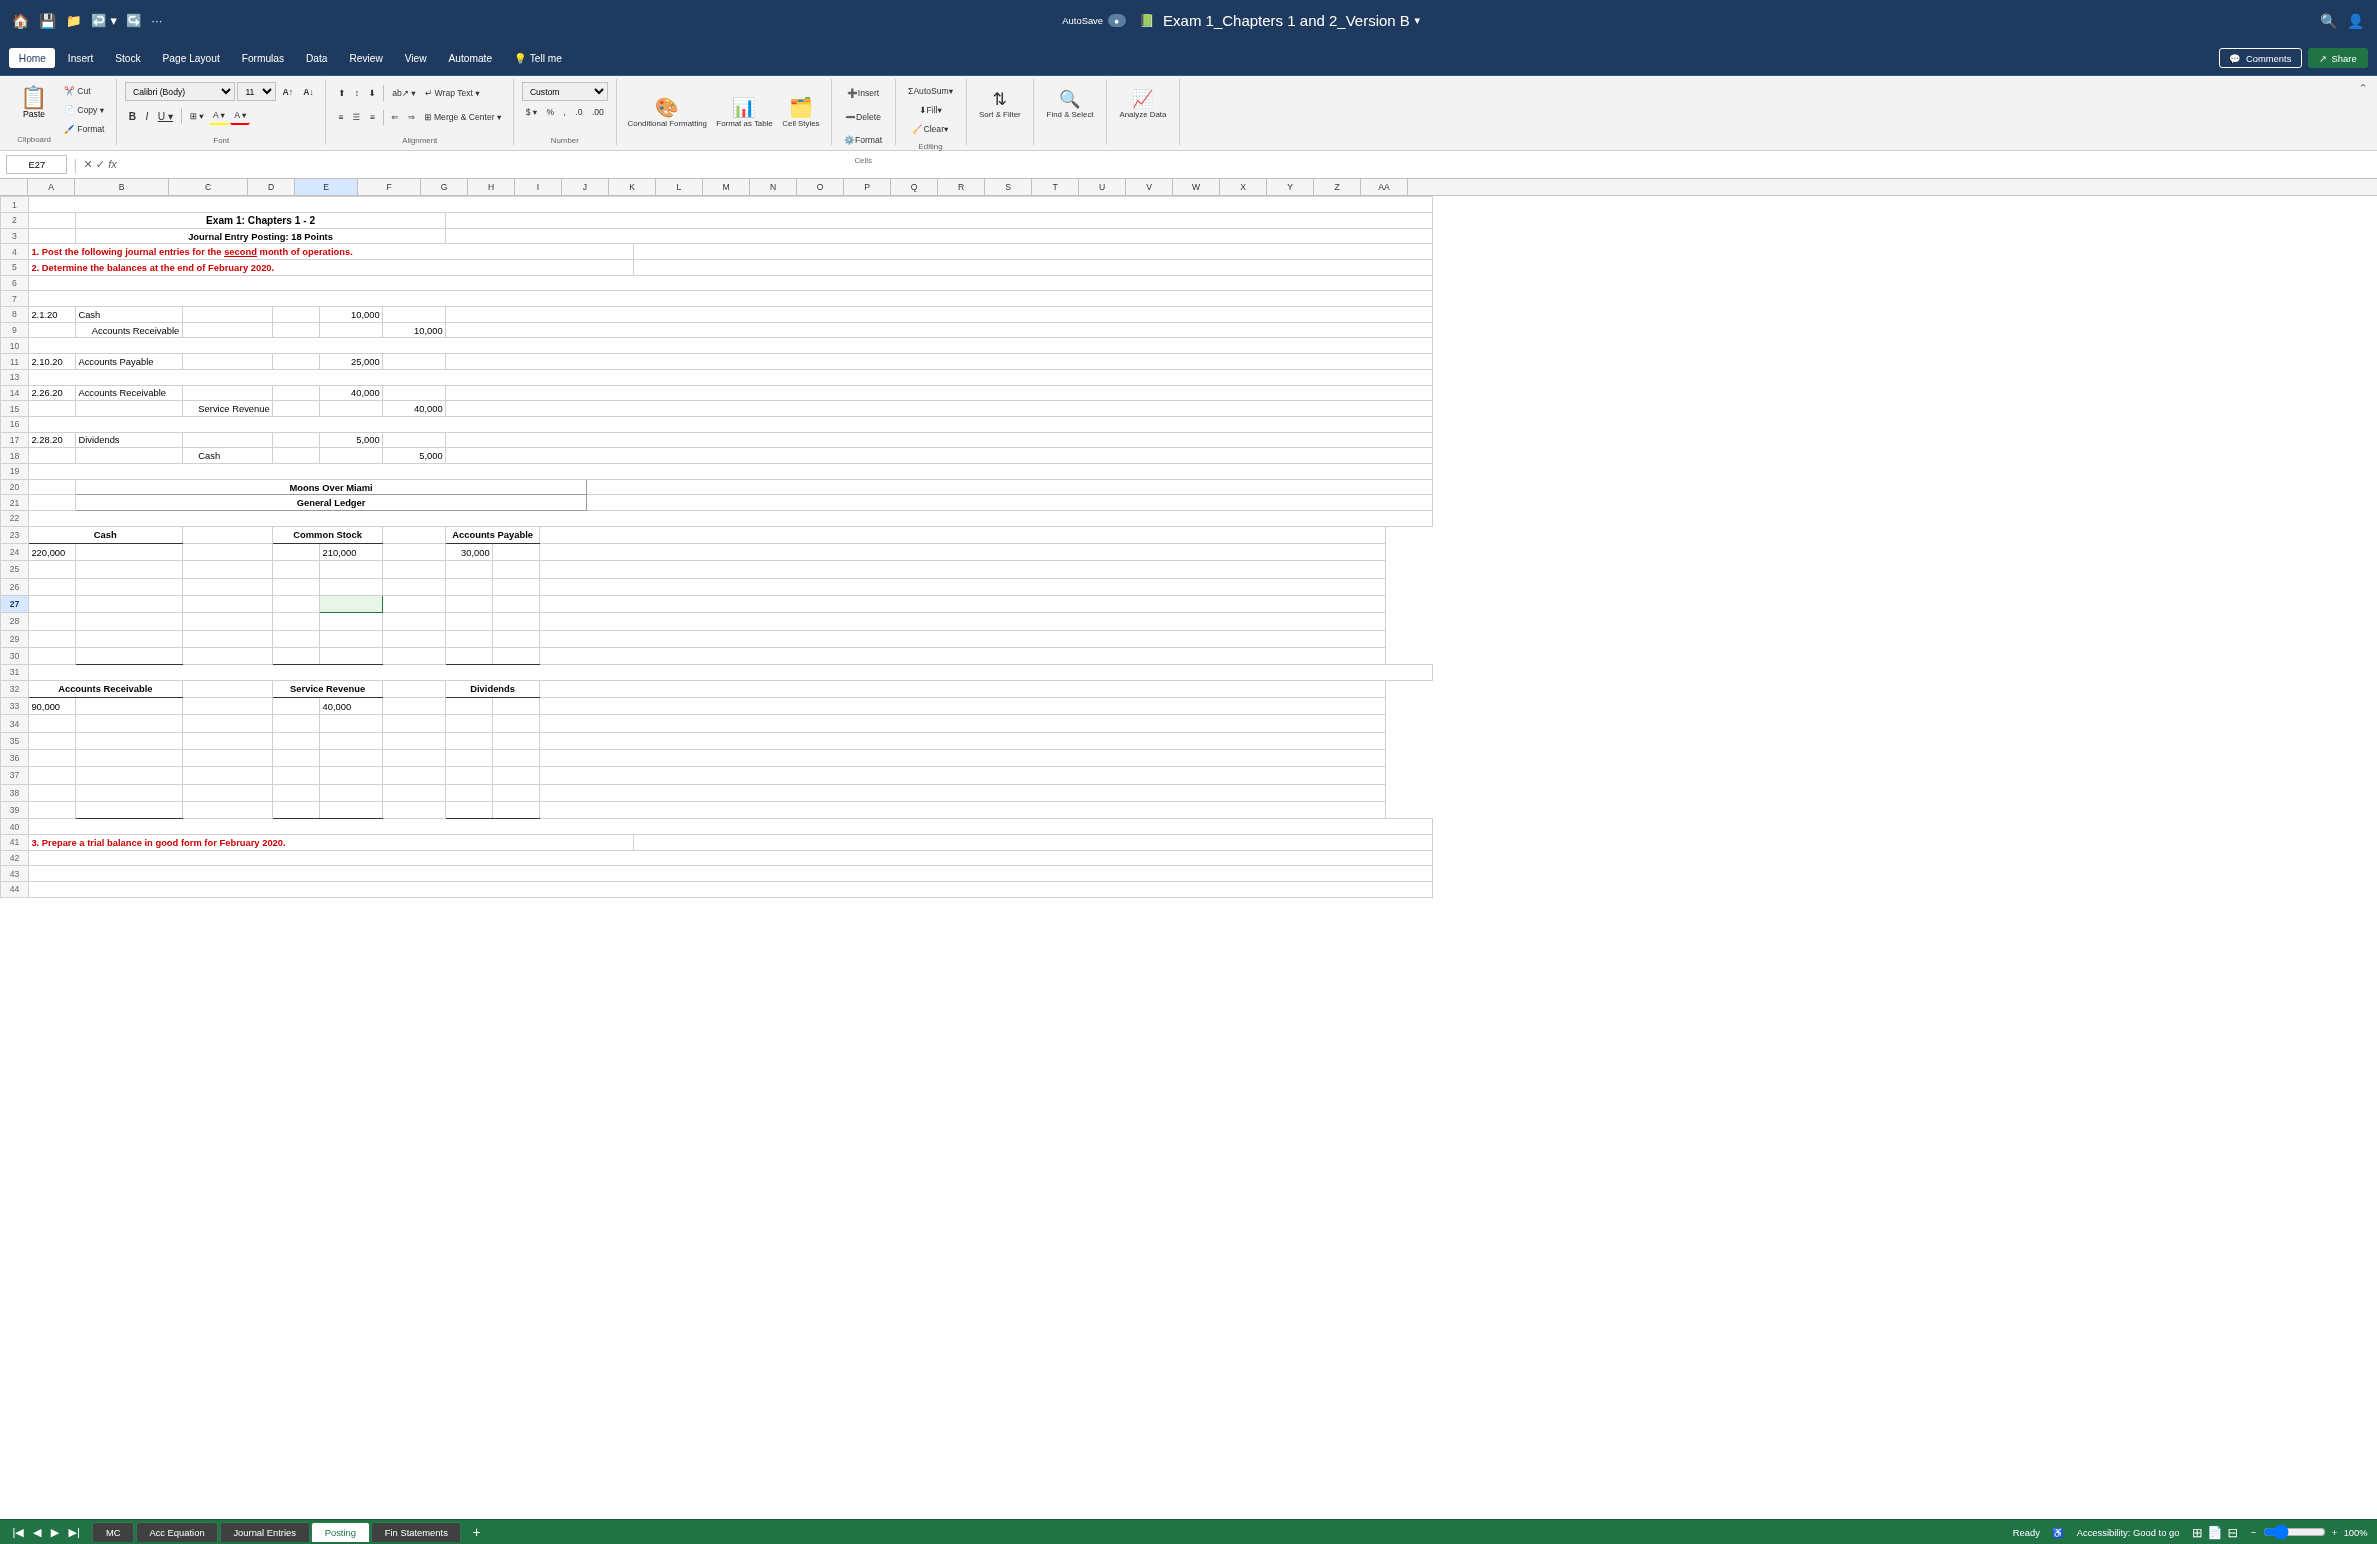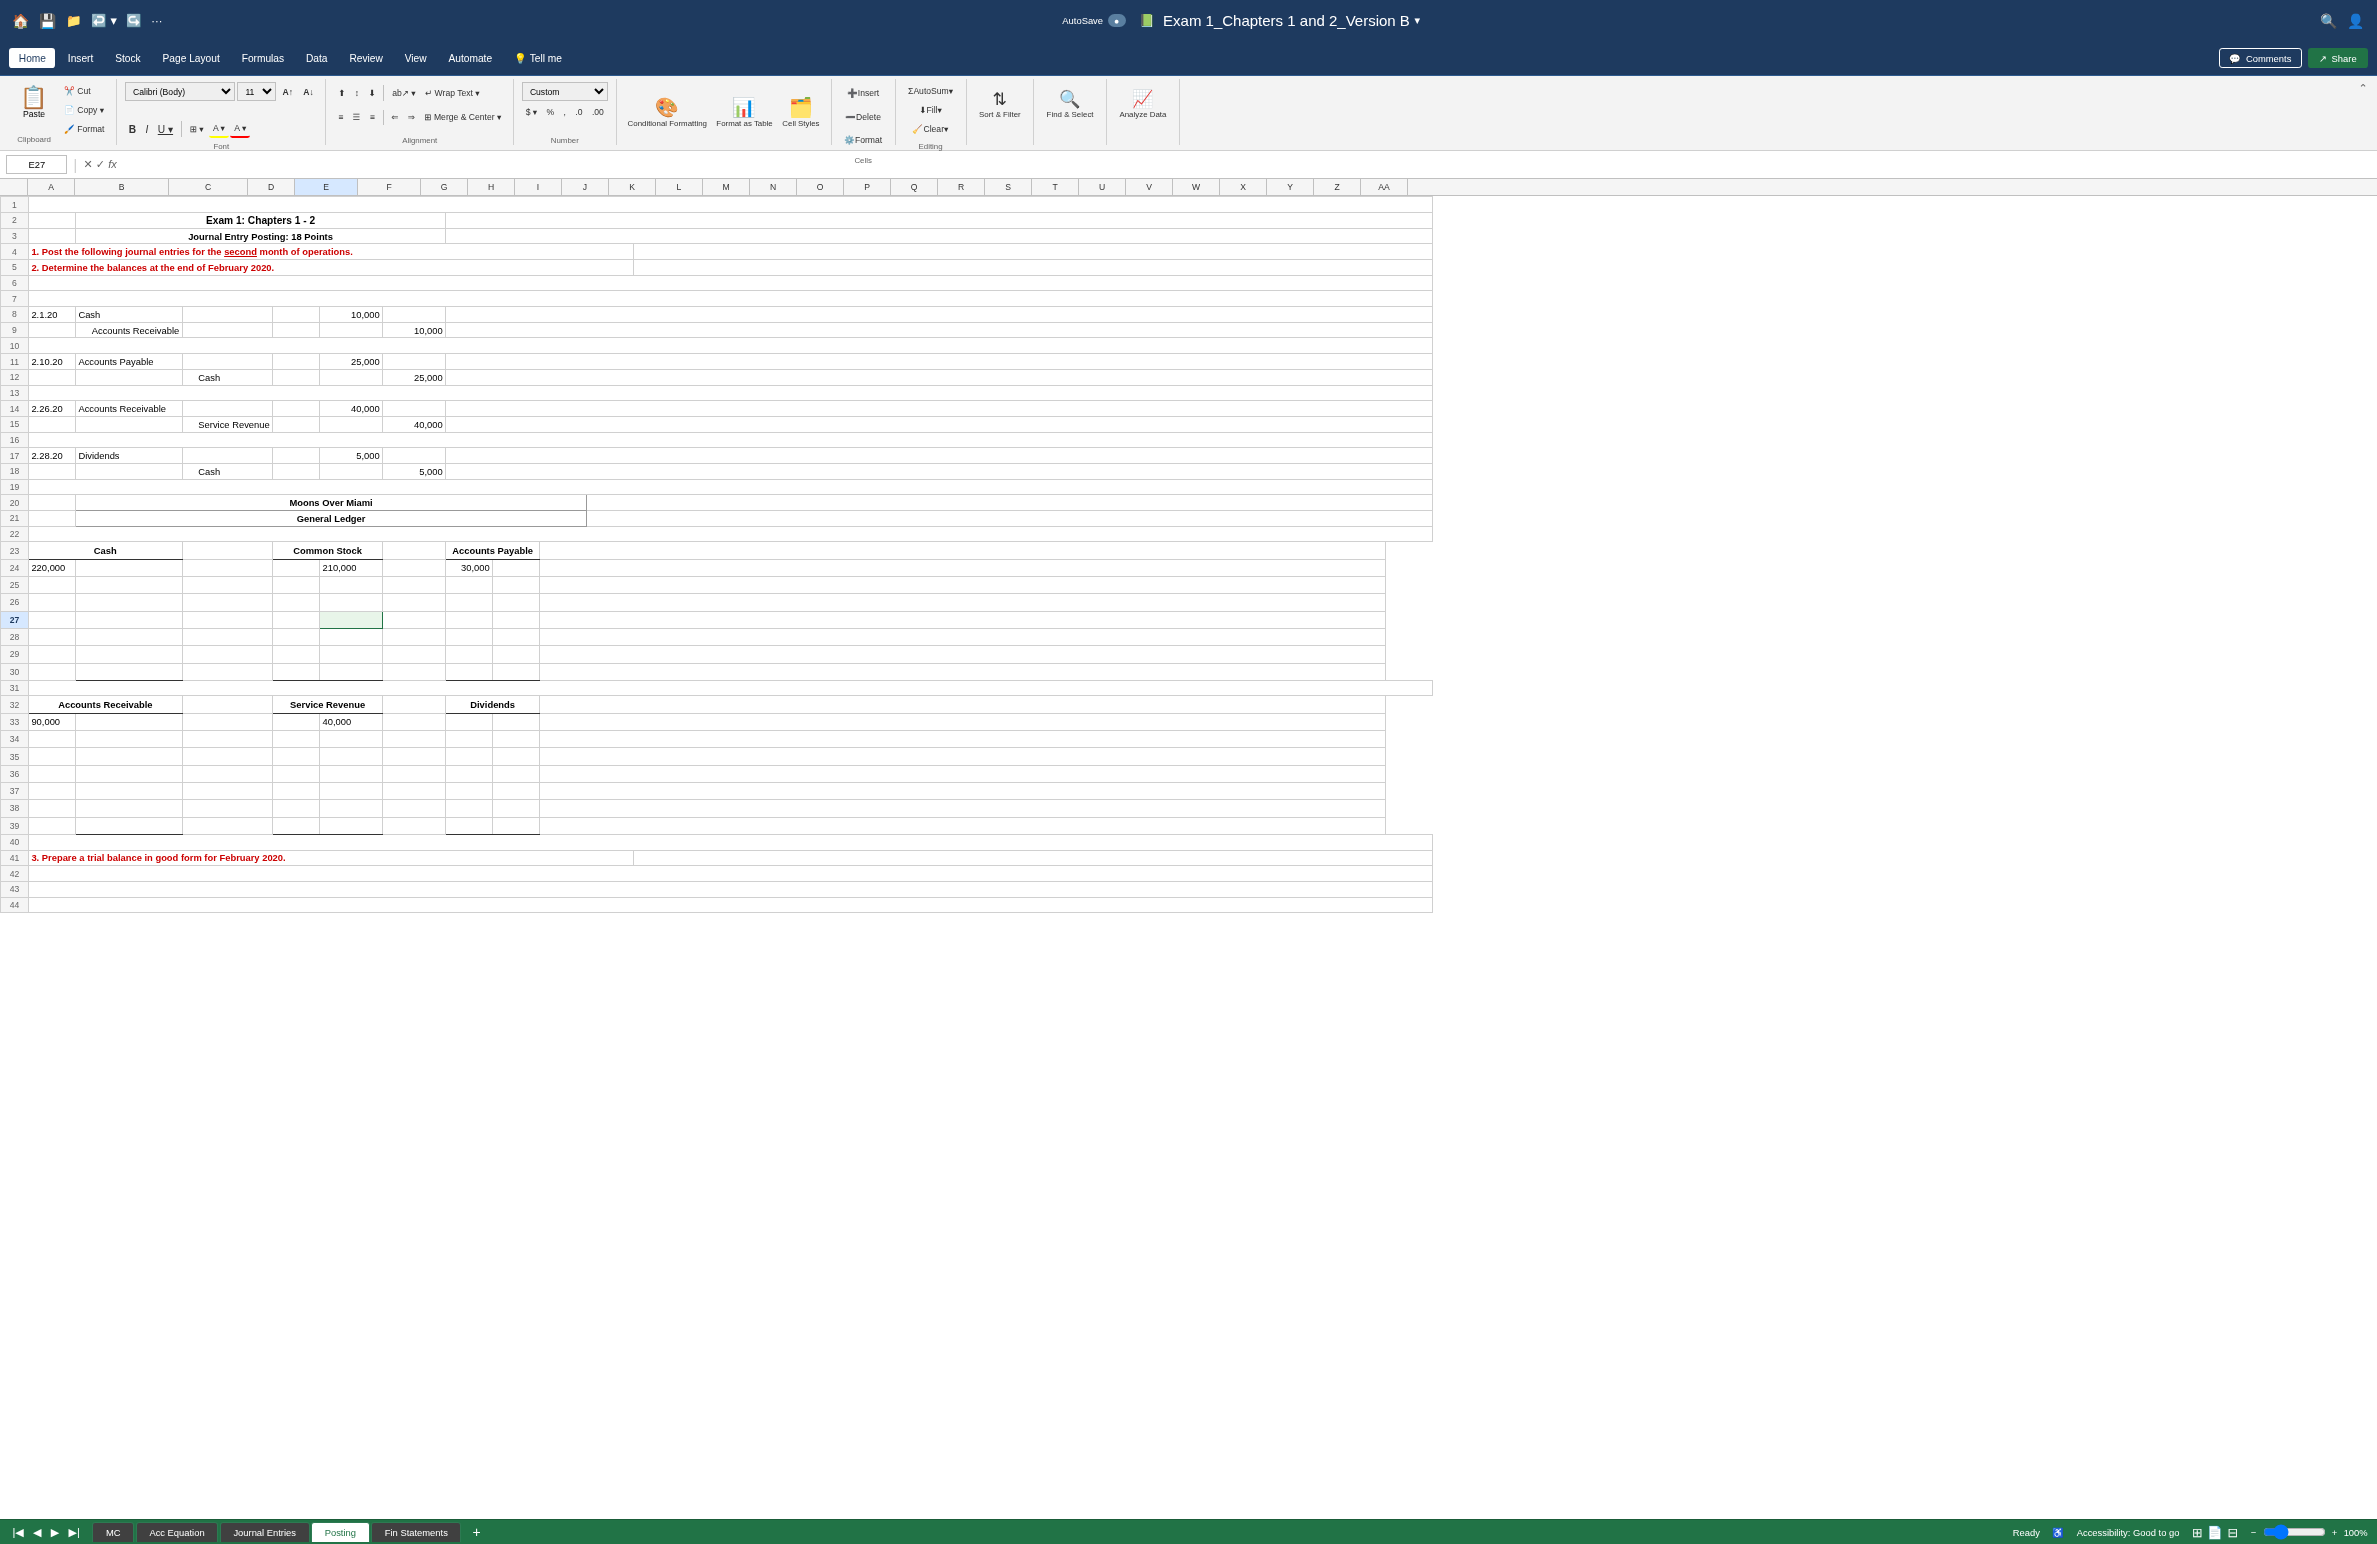--- a/index.html
+++ b/index.html
@@ -394,21 +394,21 @@
           <span>▾</span>
         </div>
         <div class="rb-btn-sm">
           <span>🖌️</span>
           <span>Format</span>
         </div>
       </div>
     </div>
 
     <div class="ribbon-group" style="min-width:157px;">
-      <div style="display:flex; flex-direction:column; gap:17px; padding:3.1px 3.1px 0 3.1px;">
+      <div style="display:flex; flex-direction:column; gap:4px; padding:3.1px 3.1px 0 3.1px;">
         <div style="display:flex; gap:2.4px; align-items:center;">
           <select class="font-select">
             <option>Calibri (Body)</option>
           </select>
           <select class="font-size-select">
             <option>11</option>
           </select>
           <button class="rb-btn-sm" style="font-weight:bold;">A↑</button>
           <button class="rb-btn-sm" style="font-weight:bold;">A↓</button>
         </div>
@@ -715,30 +715,20 @@
             <td class="row-num">11</td>
             <td class="cell">2.10.20</td>
             <td class="cell">Accounts Payable</td>
             <td class="cell"></td>
             <td class="cell"></td>
             <td class="cell cell-right">25,000</td>
             <td class="cell"></td>
             <td class="cell" colspan="21"></td>
           </tr>
 
-          <tr class="grid-row">
-            <td class="row-num">12</td>
-            <td class="cell"></td>
-            <td class="cell"></td>
-            <td class="cell" style="padding-left:15.7px;">Cash</td>
-            <td class="cell"></td>
-            <td class="cell"></td>
-            <td class="cell cell-right">25,000</td>
-            <td class="cell" colspan="21"></td>
-          </tr>
 
           <tr class="grid-row">
             <td class="row-num">13</td>
             <td class="cell" colspan="27"></td>
           </tr>
 
           <tr class="grid-row">
             <td class="row-num">14</td>
             <td class="cell">2.26.20</td>
             <td class="cell">Accounts Receivable</td>

